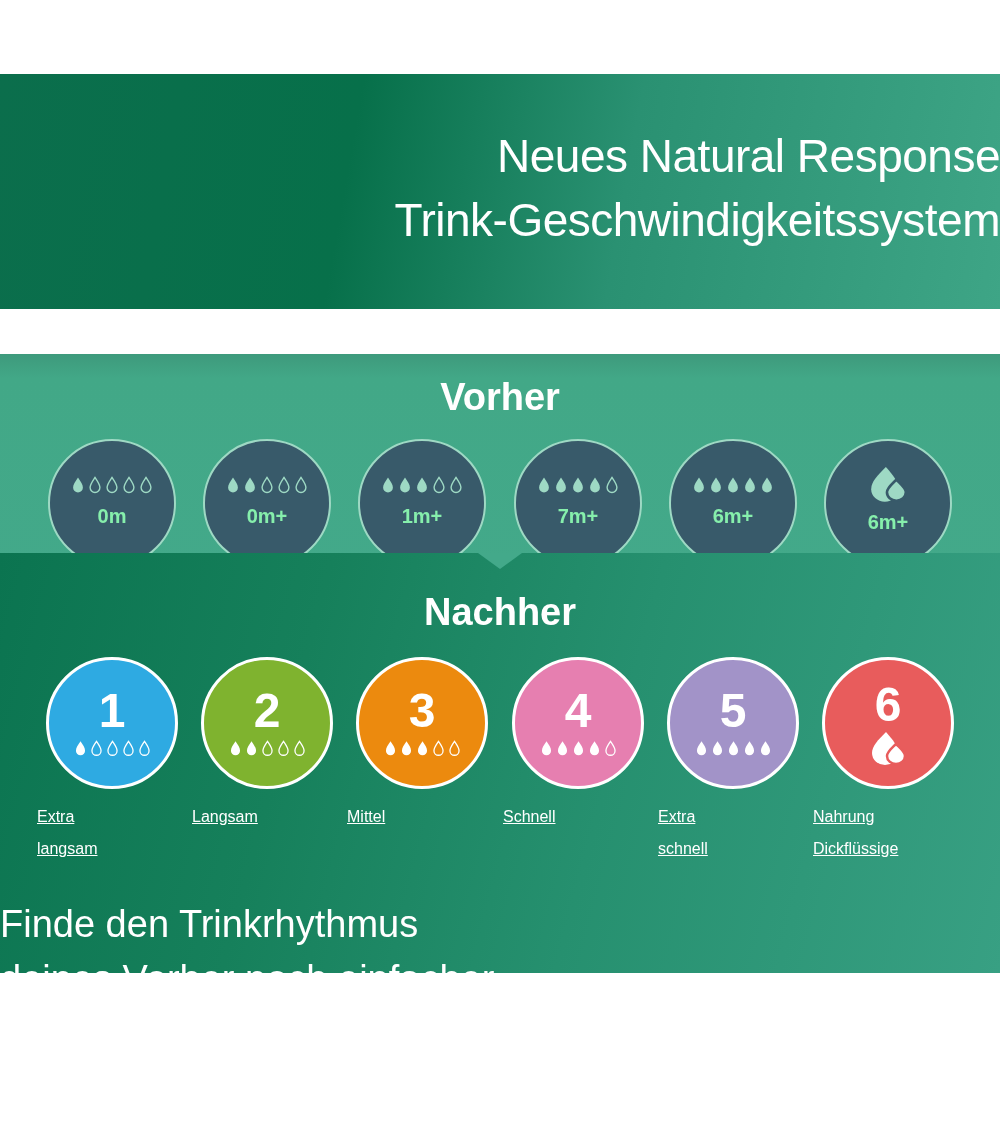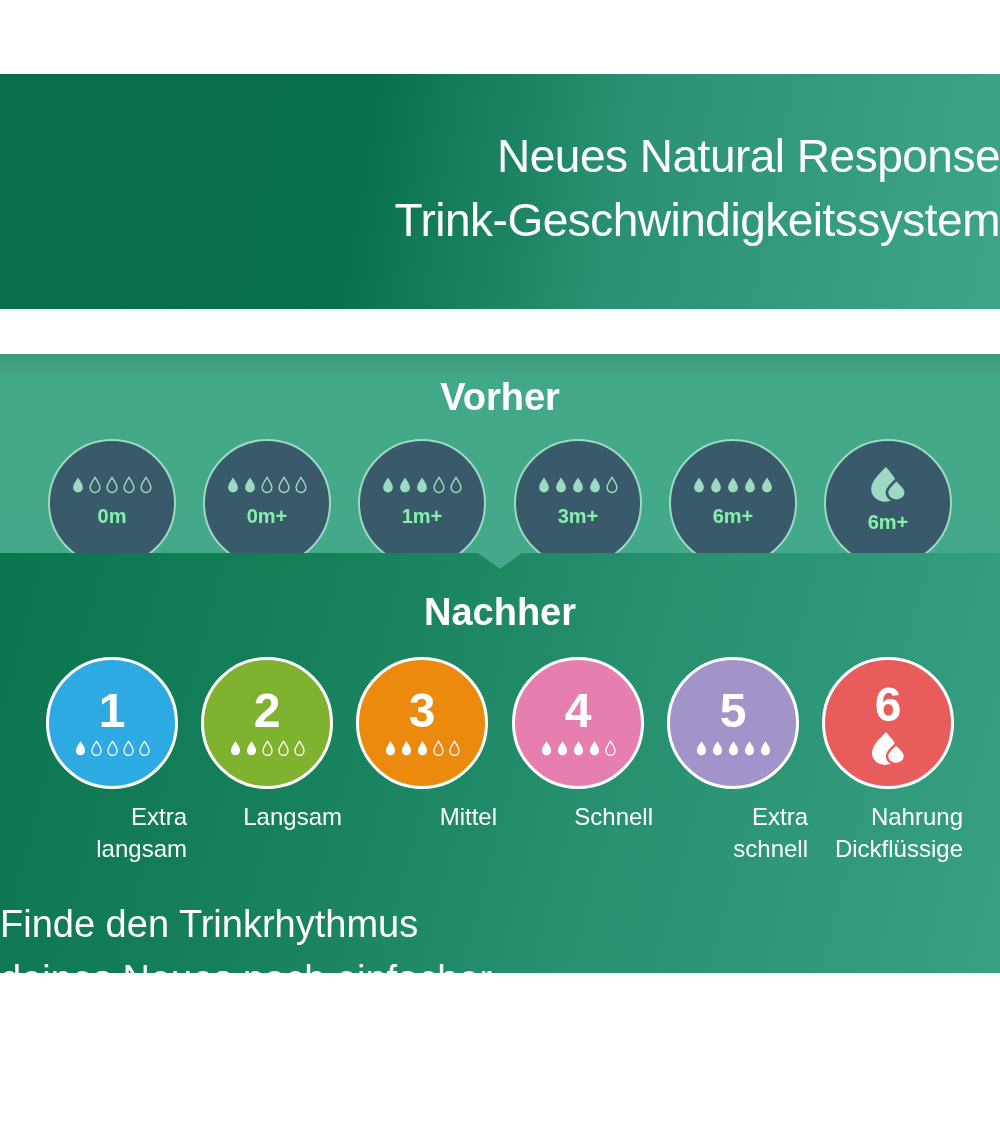--- a/index.html
+++ b/index.html
@@ -18,21 +18,21 @@
     font-weight:bold; font-size:38px; }
   .arrow { position:absolute; left:478px; top:0; width:0; height:0;
     border-left:22px solid transparent; border-right:22px solid transparent; border-top:16px solid #43a98a; }
   .circle { position:absolute; width:128px; height:128px; border-radius:50%; box-sizing:border-box;
     display:flex; flex-direction:column; align-items:center; justify-content:center; }
   .old { background:#385a6a; border:2px solid #9ed9c4; }
   .new { border:3px solid #ffffff; }
   .drops { display:flex; gap:3px; height:24px; align-items:center; }
   .old .age { color:#86efac; font-weight:bold; font-size:20px; line-height:34px; margin-top:2px; }
   .new .num { color:#ffffff; font-weight:bold; font-size:48px; line-height:50px; }
-  .label { position:absolute; width:150px; text-align:right; color:#ffffff; font-size:24px; line-height:32px; }
+  .label { position:absolute; width:150px; text-align:left; color:#ffffff; font-size:16px; line-height:32px;text-decoration:underline; }
   .tagline { position:absolute; left:0; width:1000px; color:#ffffff; font-size:38px; line-height:52px; }
 </style>
 </head>
 <body>
 
 <div class="panel" id="top">
   <div class="title" style="top:50px;">Neues Natural Response</div>
   <div class="title" style="top:114px;">Trink-Geschwindigkeitssystem</div>
 </div>
 
@@ -110,21 +110,21 @@
           <svg width="14" height="18.2" viewBox="0 0 20 26">
             <path d="M10 2 C6 8 3 12 3 16.5 A7 7 0 0 0 17 16.5 C17 12 14 8 10 2 Z" fill="#9ed9c4"></path>
           </svg>
           <svg width="14" height="18.2" viewBox="0 0 20 26">
             <path d="M10 2 C6 8 3 12 3 16.5 A7 7 0 0 0 17 16.5 C17 12 14 8 10 2 Z" fill="#9ed9c4"></path>
           </svg>
           <svg width="14" height="18.2" viewBox="0 0 20 26">
             <path d="M10 2 C6 8 3 12 3 16.5 A7 7 0 0 0 17 16.5 C17 12 14 8 10 2 Z" fill="none" stroke="#9ed9c4" stroke-width="2"></path>
           </svg>
         </div>
-        <div class="age">3m+</div>
+        <div class="age">7m+</div>
       </div>
       <div class="circle old" style="left: 669px; top: 85px;">
         <div class="drops">
           <svg width="14" height="18.2" viewBox="0 0 20 26">
             <path d="M10 2 C6 8 3 12 3 16.5 A7 7 0 0 0 17 16.5 C17 12 14 8 10 2 Z" fill="#9ed9c4"></path>
           </svg>
           <svg width="14" height="18.2" viewBox="0 0 20 26">
             <path d="M10 2 C6 8 3 12 3 16.5 A7 7 0 0 0 17 16.5 C17 12 14 8 10 2 Z" fill="#9ed9c4"></path>
           </svg>
           <svg width="14" height="18.2" viewBox="0 0 20 26">
@@ -281,14 +281,14 @@
           <path d="M18 2 C10 10 4 16 4 23 A13 12 0 0 0 30 23 C30 16 25 10 18 2 Z" fill="#ffffff"></path>
     <path d="M28 14 C23 19 19 22 19 26 A9 8 0 0 0 37 26 C37 22 33 19 28 14 Z" fill="#ffffff" stroke="#e85c5c" stroke-width="2.5"></path>
         </svg>
       </div>
       <div class="label" style="left: 813px; top: 248px;">
         <div>Nahrung</div>
         <div>Dickflüssige</div>
       </div>
     </div>
   <div class="tagline" style="top:345px;">Finde den Trinkrhythmus</div>
-  <div class="tagline" style="top:400px;">deines Neues noch einfacher</div>
+  <div class="tagline" style="top:400px;">deines Vorher noch einfacher</div>
 </div>
 
 </body></html>

